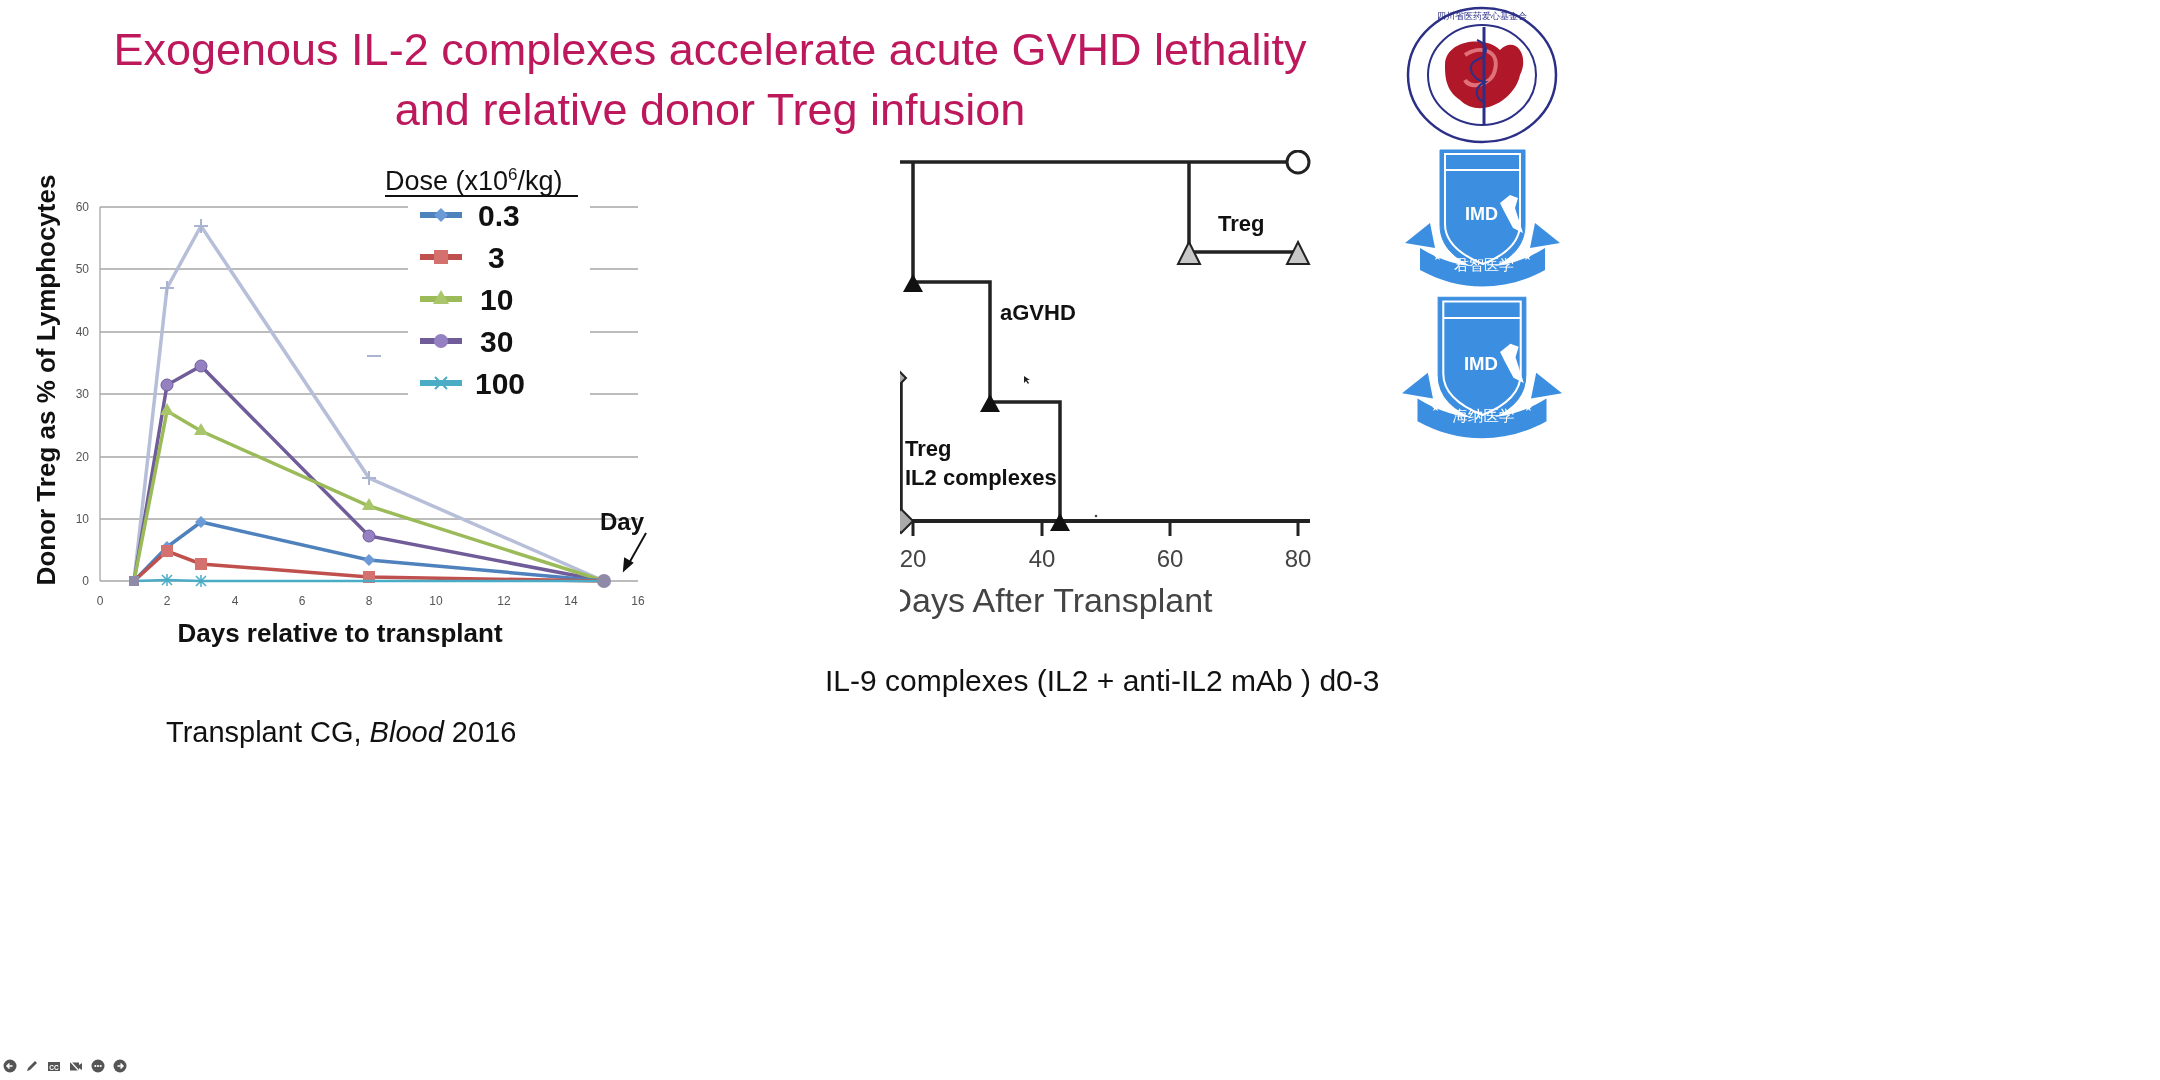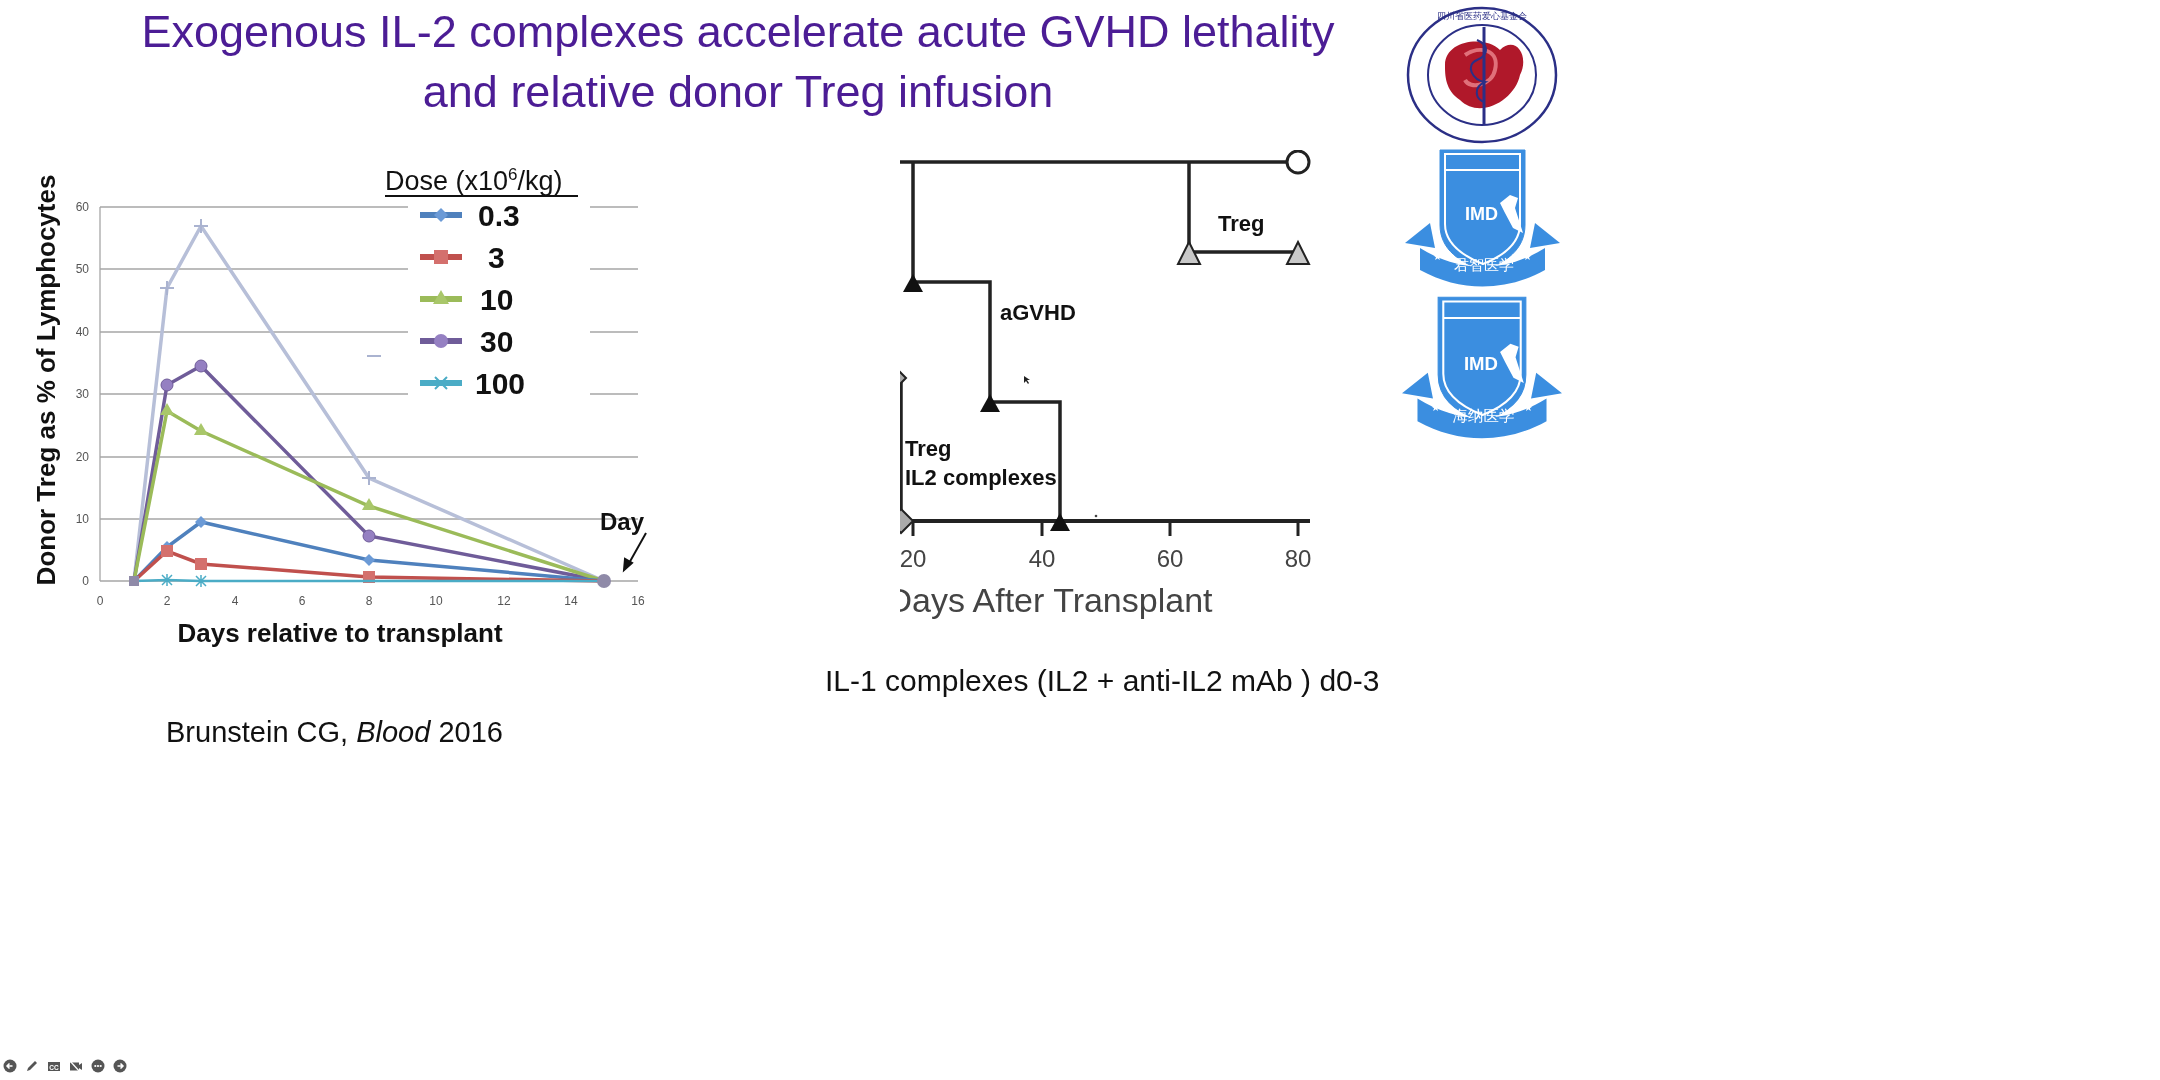--- a/index.html
+++ b/index.html
@@ -1,19 +1,19 @@
 <!DOCTYPE html>
 <html><head>
 <meta charset="utf-8">
 <style>
   html, body { margin:0; padding:0; background:#ffffff; }
   body { width:2160px; height:1080px; position:relative; overflow:hidden; font-family:"Liberation Sans", sans-serif; }
   #stage { position:absolute; left:0; top:0; width:2160px; height:1080px; }
   .abs { position:absolute; }
-  .title { position:absolute; left:0; width:1420px; top:2px; text-align:center; font-size:45px; line-height:60px; color:#4c1d95; font-family:"Liberation Sans", sans-serif;padding-left:28px; }
+  .title { position:absolute; left:0; width:1420px; top:20px; text-align:center; font-size:45px; line-height:60px; color:#be185d; font-family:"Liberation Sans", sans-serif; }
   .cite { position:absolute; font-size:29px; color:#111; font-family:"Liberation Sans", sans-serif; }
   .cite i { }
   .note { position:absolute; font-size:30px; color:#111; font-family:"Liberation Sans", sans-serif; }
   .toolbar { position:absolute; left:2px; top:1058px; display:flex; gap:6px; align-items:center; }
   .tb-btn { width:16px; height:16px; display:flex; align-items:center; justify-content:center; cursor:pointer; }
   svg text { font-family:"Liberation Sans", sans-serif; }
 </style>
 </head>
 <body>
 
@@ -223,23 +223,23 @@
       <text x="905" y="485">IL2 complexes</text>
       <text x="695" y="590">aGVHD</text>
       <text x="695" y="621">IL-2 complexes</text>
     </g>
     <g stroke="#111" stroke-width="3" fill="#111">
       <line x1="802" y1="588" x2="828" y2="546"></line>
         <path d="M833,538l-2,14l-10,-6z"></path>
     </g>
   </svg>
 
-  <div class="note" style="left:825px;top:664px">IL-1 complexes (IL2 + anti-IL2 mAb ) d0-3</div>
-
-  <div class="cite" style="left:166px;top:716px"><span>Brunstein CG, </span><i>Blood</i><span> 2016</span></div>
+  <div class="note" style="left:825px;top:664px">IL-9 complexes (IL2 + anti-IL2 mAb ) d0-3</div>
+
+  <div class="cite" style="left:166px;top:716px"><span>Transplant CG, </span><i>Blood</i><span> 2016</span></div>
 
 
   <svg class="abs" style="left:1405px;top:5px" width="155" height="140" viewBox="0 0 155 140">
     <ellipse cx="77" cy="70" rx="74" ry="67" fill="#fff" stroke="#2b2f86" stroke-width="2.5"></ellipse>
     <ellipse cx="77" cy="70" rx="54" ry="50" fill="#fff" stroke="#2b2f86" stroke-width="2"></ellipse>
     <path d="M40,60c0,-25 40,-30 55,-15c15,-15 30,5 20,25c-5,25 -40,45 -60,25c-15,-10 -15,-25 -15,-35z" fill="#b0182a"></path>
     <path d="M60,50c15,-10 35,-5 30,15c-3,15 -25,20 -30,10" fill="none" stroke="#e0707a" stroke-width="4"></path>
     <line x1="79" y1="22" x2="79" y2="120" stroke="#2b2f86" stroke-width="3"></line>
     <path d="M72,35c12,5 12,15 0,20c-12,5 -5,20 8,22c-12,5 -10,18 0,20" fill="none" stroke="#2b2f86" stroke-width="2"></path>
     <text x="77" y="14" text-anchor="middle" font-size="9" fill="#2b2f86">四川省医药爱心基金会</text>

